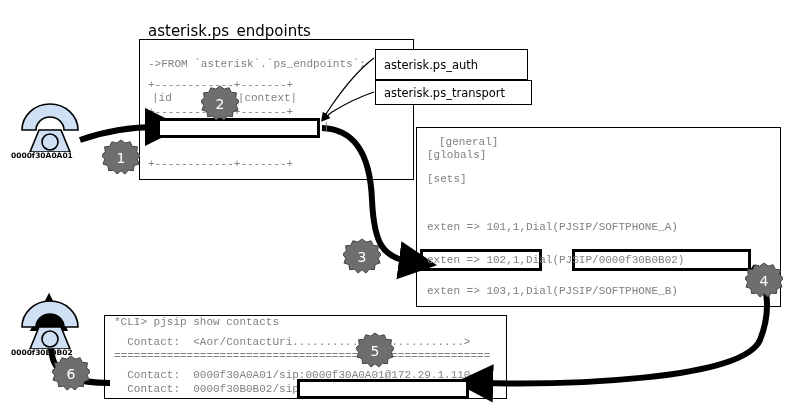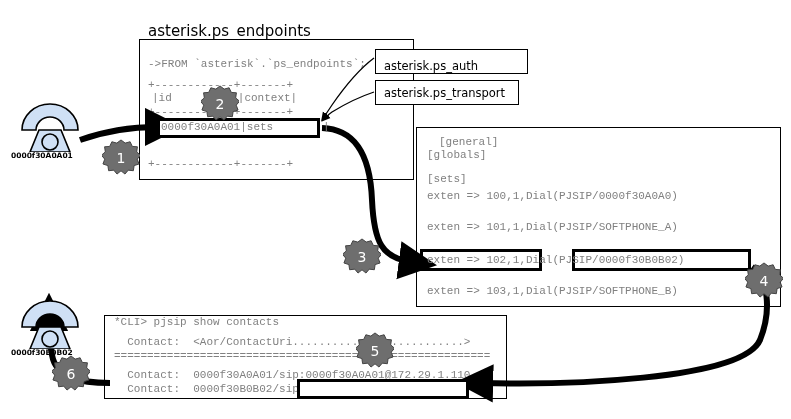--- a/index.html
+++ b/index.html
@@ -164,44 +164,42 @@
   <div class="panel-title" style="left:148px; top:22px;">asterisk.ps_endpoints</div>
 
   <div class="panel" style="left:139px; top:39px; width:275px; height:141px;"></div>
 
   <div class="code-blk" style="left:148px; top:58px;">-&gt;FROM `asterisk`.`ps_endpoints`;</div>
   <div class="code-blk" style="left:148px; top:79px;">+------------+-------+</div>
   <div class="code-blk" style="left:152px; top:92px;">|id          |context|</div>
   <div class="code-blk" style="left:148px; top:106px;">+------------+-------+</div>
 
   <div class="hl-fill" style="left:157px; top:118px; width:163px; height:20px;"></div>
-  <div class="hl-text" style="left:161px; top:121px;">0000f30A0A01|sets</div>
   <div class="code-blk" style="left:323px; top:121px; z-index:7;">|</div>
 
   <div class="code-blk" style="left:148px; top:158px;">+------------+-------+</div>
 
-  <div class="minibox" style="left:375px; top:49px; width:153px; height:25px;align-items:flex-end;">
+  <div class="minibox" style="left:375px; top:49px; width:153px; height:31px;">
     <span>asterisk.ps_auth</span>
   </div>
-  <div class="minibox" style="left:375px; top:80px; width:144px; height:25px;">
+  <div class="minibox" style="left:375px; top:80px; width:157px; height:25px;">
     <span>asterisk.ps_transport</span>
   </div>
 
   <svg class="flow flow-top">
     <path d="M374,58 C366,64 352,76 332,105 C328,111 326,114 324,117" stroke="#000000" stroke-width="1.3" fill="none" marker-end="url(#arrThin)"></path>
     <path d="M374,92 C362,96 345,104 332,112 C329,114 327,116 325,118" stroke="#000000" stroke-width="1.3" fill="none" marker-end="url(#arrThin)"></path>
   </svg>
 
 
   <div class="panel" style="left:416px; top:127px; width:365px; height:180px;"></div>
 
   <div class="code-blk" style="left:439px; top:136px;">[general]</div>
   <div class="code-blk" style="left:427px; top:149px;">[globals]</div>
   <div class="code-blk" style="left:427px; top:173px;">[sets]</div>
-  <div class="code-blk" style="left:427px; top:190px;">exten =&gt; 100,1,Dial(PJSIP/0000f30A0A0)</div>
   <div class="code-blk" style="left:427px; top:221px;">exten =&gt; 101,1,Dial(PJSIP/SOFTPHONE_A)</div>
   <div class="code-blk" style="left:427px; top:285px;">exten =&gt; 103,1,Dial(PJSIP/SOFTPHONE_B)</div>
 
   <div class="code-blk" style="left:427px; top:254px; z-index:7;">exten =&gt; 102,1,Dial(PJSIP/0000f30B0B02)</div>
   <div class="hl" style="left:420px; top:249px; width:122px; height:22px;"></div>
   <div class="hl" style="left:572px; top:249px; width:179px; height:22px;"></div>
 
   <div class="panel" style="left:104px; top:315px; width:403px; height:84px;"></div>
 
   <div class="code-blk" style="left:114px; top:316px;">*CLI&gt; pjsip show contacts</div>

